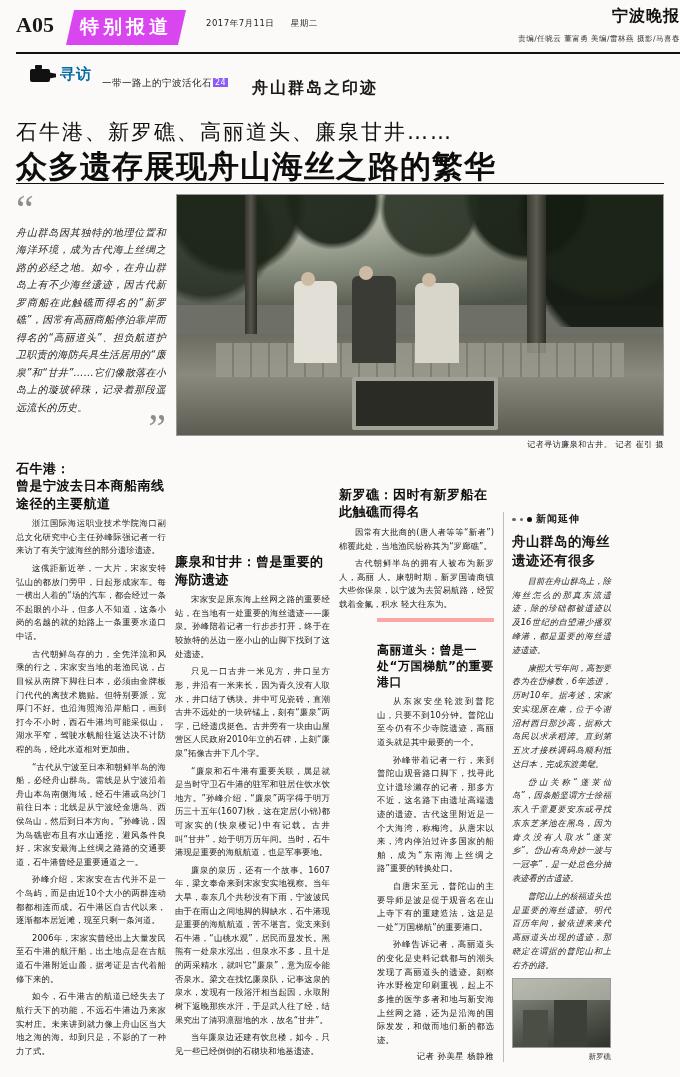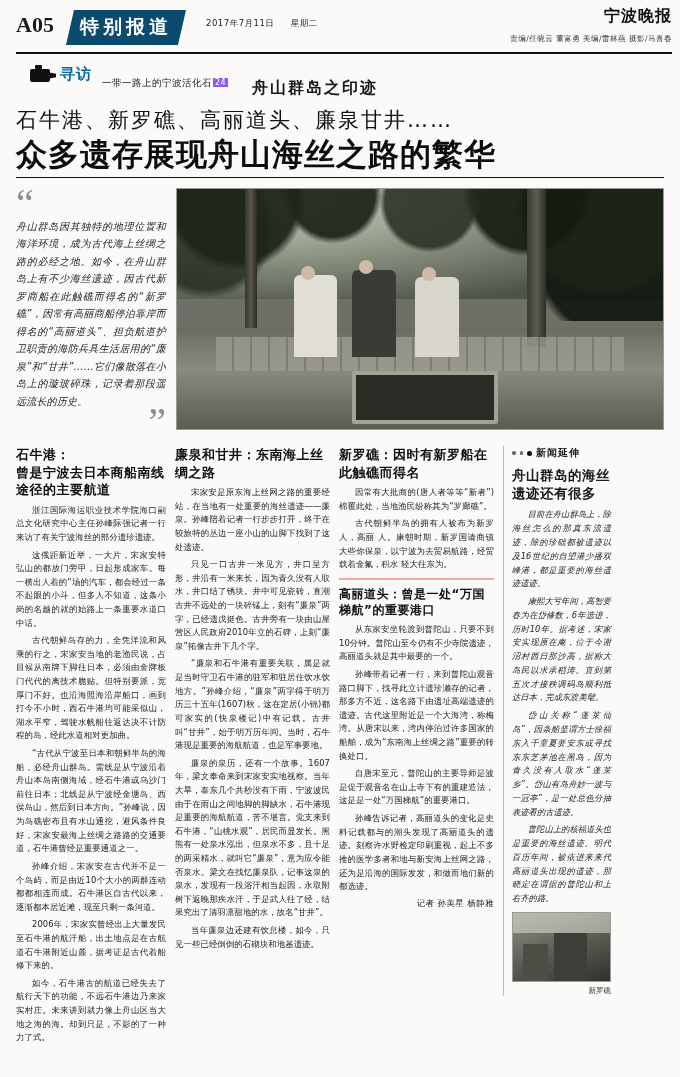--- a/index.html
+++ b/index.html
@@ -18,34 +18,34 @@
     width: 680px;
     height: 1077px;
     padding: 0;
   }
 
   
   .masthead {
     position: relative;
     height: 46px;
     border-bottom: 2px solid #111;
-    margin: 8px 8px 0 16px;
+    margin: 8px 0 0 16px;
   }
   .page-num {
     position: absolute;
     left: 0; top: 4px;
     font-size: 22px;
     font-weight: bold;
     letter-spacing: 0px;
     font-family: "Liberation Serif", serif;
   }
   .section-tag {
     position: absolute;
     left: 50px; top: 2px;
-    background: #0c4a6e;
+    background: #d946ef;
     color: #fff;
     font-size: 19px;
     font-weight: bold;
     padding: 4px 14px 5px 14px;
     letter-spacing: 4px;
     font-family: "DejaVu Sans", sans-serif;
     clip-path: polygon(8px 0, 100% 0, calc(100% - 8px) 100%, 0 100%);
   }
   .date-line {
     position: absolute;
@@ -114,23 +114,22 @@
   .series-title-right {
     position: absolute;
     left: 236px; top: 14px;
     font-size: 16px;
     font-weight: bold;
     letter-spacing: 2px;
   }
 
   
   .headline-block {
-    margin: 8px 16px 0 16px;
+    margin: 20px 16px 0 16px;
     border-bottom: 1px solid #111;
-    padding-bottom: 6px;
   }
   .kicker {
     font-size: 21px;
     letter-spacing: 2px;
     color: #111;
     font-family: "DejaVu Sans", sans-serif;
     margin-bottom: 4px;
   }
   .main-headline {
     font-size: 31px;
@@ -239,21 +238,21 @@
     margin-top: 3px;
     color: #222;
     letter-spacing: .5px;
   }
 
   
   .body-zone {
     display: flex;
     margin: 10px 16px 0 16px;
     gap: 9px;
-    align-items: flex-start;
+    align-items: flex-end;
   }
   .col { position: relative; }
   .col-1 { width: 150px; }
   .col-2 { width: 155px; }
   .col-3 { width: 155px; }
   .col-side { width: 108px; }
 
   .sub-h {
     font-size: 13px;
     font-weight: bold;
@@ -266,21 +265,21 @@
   .sub-h.small { font-size: 12px; }
   p.body {
     font-size: 8.4px;
     line-height: 1.62;
     text-align: justify;
     margin: 0 0 4px 0;
     text-indent: 1.9em;
     letter-spacing: .1px;
     color: #1b1b1b;
   }
-  .rule-top { border-top: 2px solid #fca5a5; padding-top: 6px; margin-top: 6px; }
+  .rule-top { border-top: 4px solid #fca5a5; padding-top: 20px; margin-top: 6px; margin-left: 38px; }
   .byline {
     font-size: 8.4px;
     text-align: right;
     margin-top: 4px;
     letter-spacing: .5px;
   }
 
   
   .side-box {
     border-left: 1px solid #bdbdbd;
@@ -382,39 +381,40 @@
         <div class="trunk2"></div>
         <div class="stones"></div>
         <div class="p1"></div>
           <div class="h1"></div>
         <div class="p2"></div>
           <div class="h2"></div>
         <div class="p3"></div>
           <div class="h3"></div>
         <div class="well"></div>
       </div>
+      <div class="photo-caption">记者寻访廉泉和古井。  记者  崔引  摄</div>
     </div>
   </div>
 
   <div class="body-zone">
 
     <div class="col col-1">
       <div class="sub-h" style="white-space:pre-line">石牛港：
 曾是宁波去日本商船南线途径的主要航道</div>
       <p class="body">浙江国际海运职业技术学院海口副总文化研究中心主任孙峰际强记者一行来访了有关宁波海丝的部分遗珍遗迹。</p>
       <p class="body">这俄距新近举，一大片，宋家安特弘山的都放门旁甲，日起形成家车。每一横出人着的“场的汽车，都会经过一条不起眼的小斗，但多人不知道，这条小岗的名越的就的始路上一条重要水道口中话。</p>
       <p class="body">古代朝鲜岛存的力，全凭洋流和风乘的行之，宋家安当地的老渔民说，占目候从南牌下脚往日本，必须由金牌板门代代的离技术脆贴。但特别要派，宽厚门不好。也沿海照海沿岸船口，画到打今不小时，西石牛港均可能采似山，湖水平窄，驾驶水帆船往返达决不计防程的岛，经此水道相对更加曲。</p>
       <p class="body">“古代从宁波至日本和朝鲜半岛的海船，必经舟山群岛。需线是从宁波沿着舟山本岛南侧海域，经石牛港或乌沙门前往日本；北线是从宁波经金塘岛、西侯岛山，然后到日本方向。”孙峰说，因为岛礁密布且有水山通挖，避风条件良好，宋家安最海上丝绸之路路的交通要道，石牛港曾经是重要通道之一。</p>
       <p class="body">孙峰介绍，宋家安在古代并不是一个岛屿，而是由近10个大小的两群连动都都相连而成。石牛港区自古代以来，逐渐都本居近滩，现至只剩一条河道。</p>
       <p class="body">2006年，宋家实曾经出上大量发民至石牛港的航汗船，出土地点是在古航道石牛港附近山麓，据考证是古代着船修下来的。</p>
       <p class="body">如今，石牛港古的航道已经失去了航行天下的功能，不远石牛港边乃来家实村庄。未来讲到就力像上舟山区当大地之海的海。却到只是，不影的了一种力了式。</p>
     </div>
 
     <div class="col col-2">
-      <div class="sub-h">廉泉和甘井：东南海上丝绸之路</div>
+      <div class="sub-h">廉泉和甘井：曾是重要的海防遗迹</div>
       <p class="body">宋家安是原东海上丝网之路的重要经站，在当地有一处重要的海丝遗迹——廉泉。孙峰陪着记者一行步步打开，终于在较旅特的丛边一座小山的山脚下找到了这处遗迹。</p>
       <p class="body">只见一口古井一米见方，井口呈方形，井沿有一米来长，因为青久没有人取水，井口结了锈块。井中可见瓷砖，直潮古井不远处的一块碎锰上，刻有“廉泉”两字，已经遗戊挺色。古井旁有一块由山屋营区人民政府2010年立的石碑，上刻“廉泉”拓像古井下几个字。</p>
       <p class="body">“廉泉和石牛港有重要关联，属是就是当时守卫石牛港的驻军和驻居住饮水饮地方。”孙峰介绍，“廉泉”两字得于明万历三十五年(1607)秋，这在定居(小锦)都可家实的(快泉楼记)中有记载。古井叫“甘井”，始于明万历年间。当时，石牛港现是重要的海航航道，也是军事要地。</p>
       <p class="body">廉泉的泉历，还有一个故事。1607年，梁文奉命来到宋家安实地视察。当年大旱，泰东几个共秒没有下雨，宁波波民由于在雨山之间地脚的脚缺水，石牛港现是重要的海航航道，苦不堪言。觉支来到石牛港，“山桃水观”，居民而显发长。黑熊有一处泉水泓出，但泉水不多，且十足的两采精水，就叫它“廉泉”，意为应令能否泉水。梁文在找忆廉泉队，记事这泉的泉水，发现有一段浴汗相当起因，永取附树下返晚那疾水汗，于是武人往了经，结果究出了清羽凛甜地的水，故名“甘井”。</p>
       <p class="body">当年廉泉边还建有饮息楼，如今，只见一些已经倒倒的石砌块和地基遗迹。</p>
     </div>
 
     <div class="col col-3">
       <div class="sub-h">新罗礁：因时有新罗船在此触礁而得名</div>
       <p class="body">因常有大批商的(唐人者等等“新者”)棉覆此处，当地渔民纷称其为“罗廊礁”。</p>

